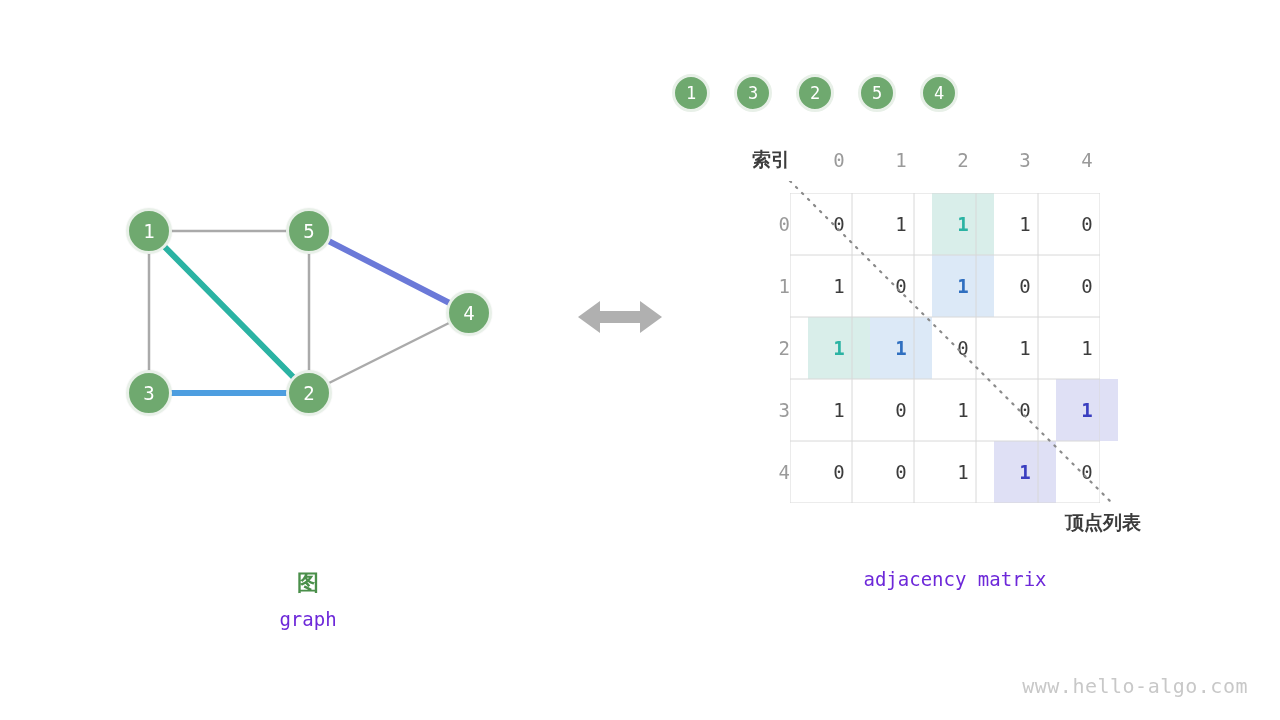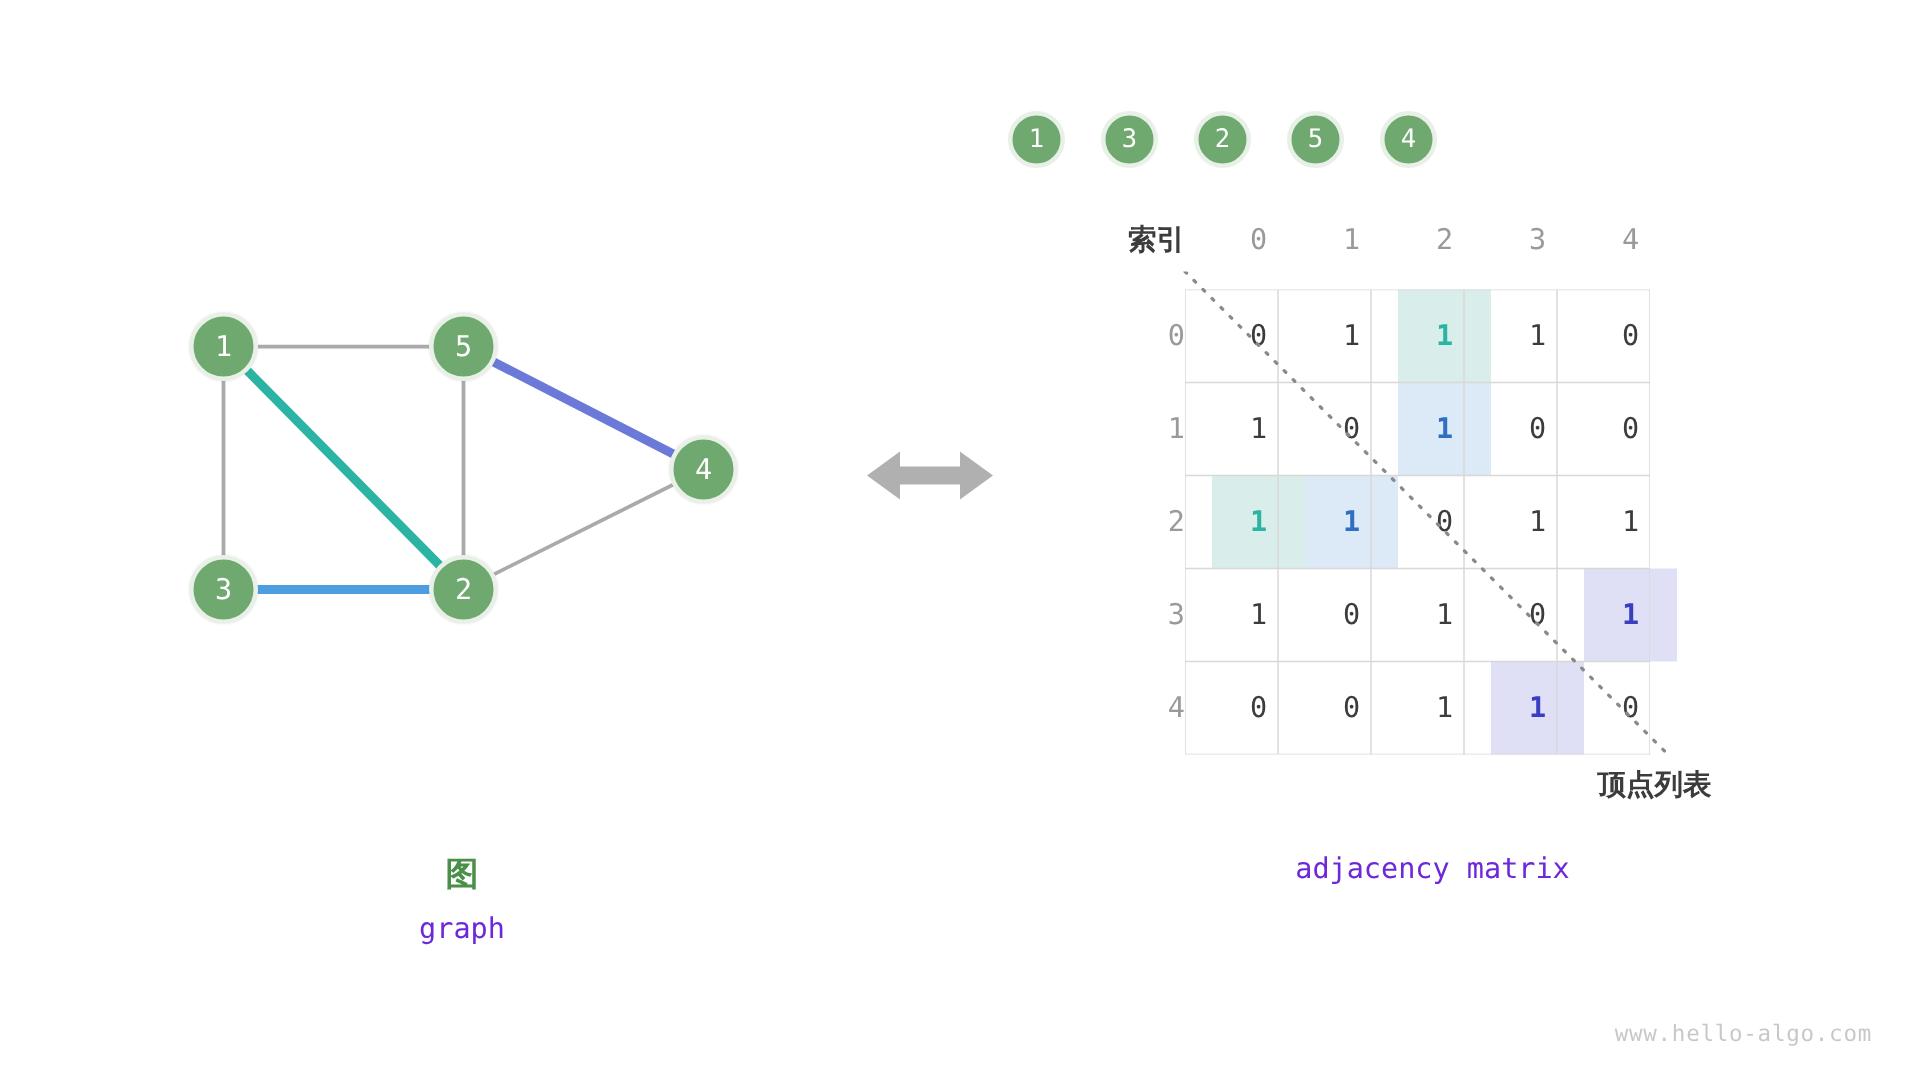--- a/index.html
+++ b/index.html
@@ -182,21 +182,21 @@
     font-family: "DejaVu Sans Mono", monospace;
   }
   #caption-graph { left: 98px; top: 568px; }
   #caption-matrix { left: 745px; top: 568px; }
 
   .watermark {
     position: absolute;
     right: 32px;
     bottom: 22px;
     font-family: "DejaVu Sans Mono", monospace;
-    font-size: 15px;
+    font-size: 20px;
     color: #c8c8c8;
     letter-spacing: 0.5px;
   }
 </style>
 </head>
 <body>
 
 <div class="stage">
 
   <div class="graph-panel">

